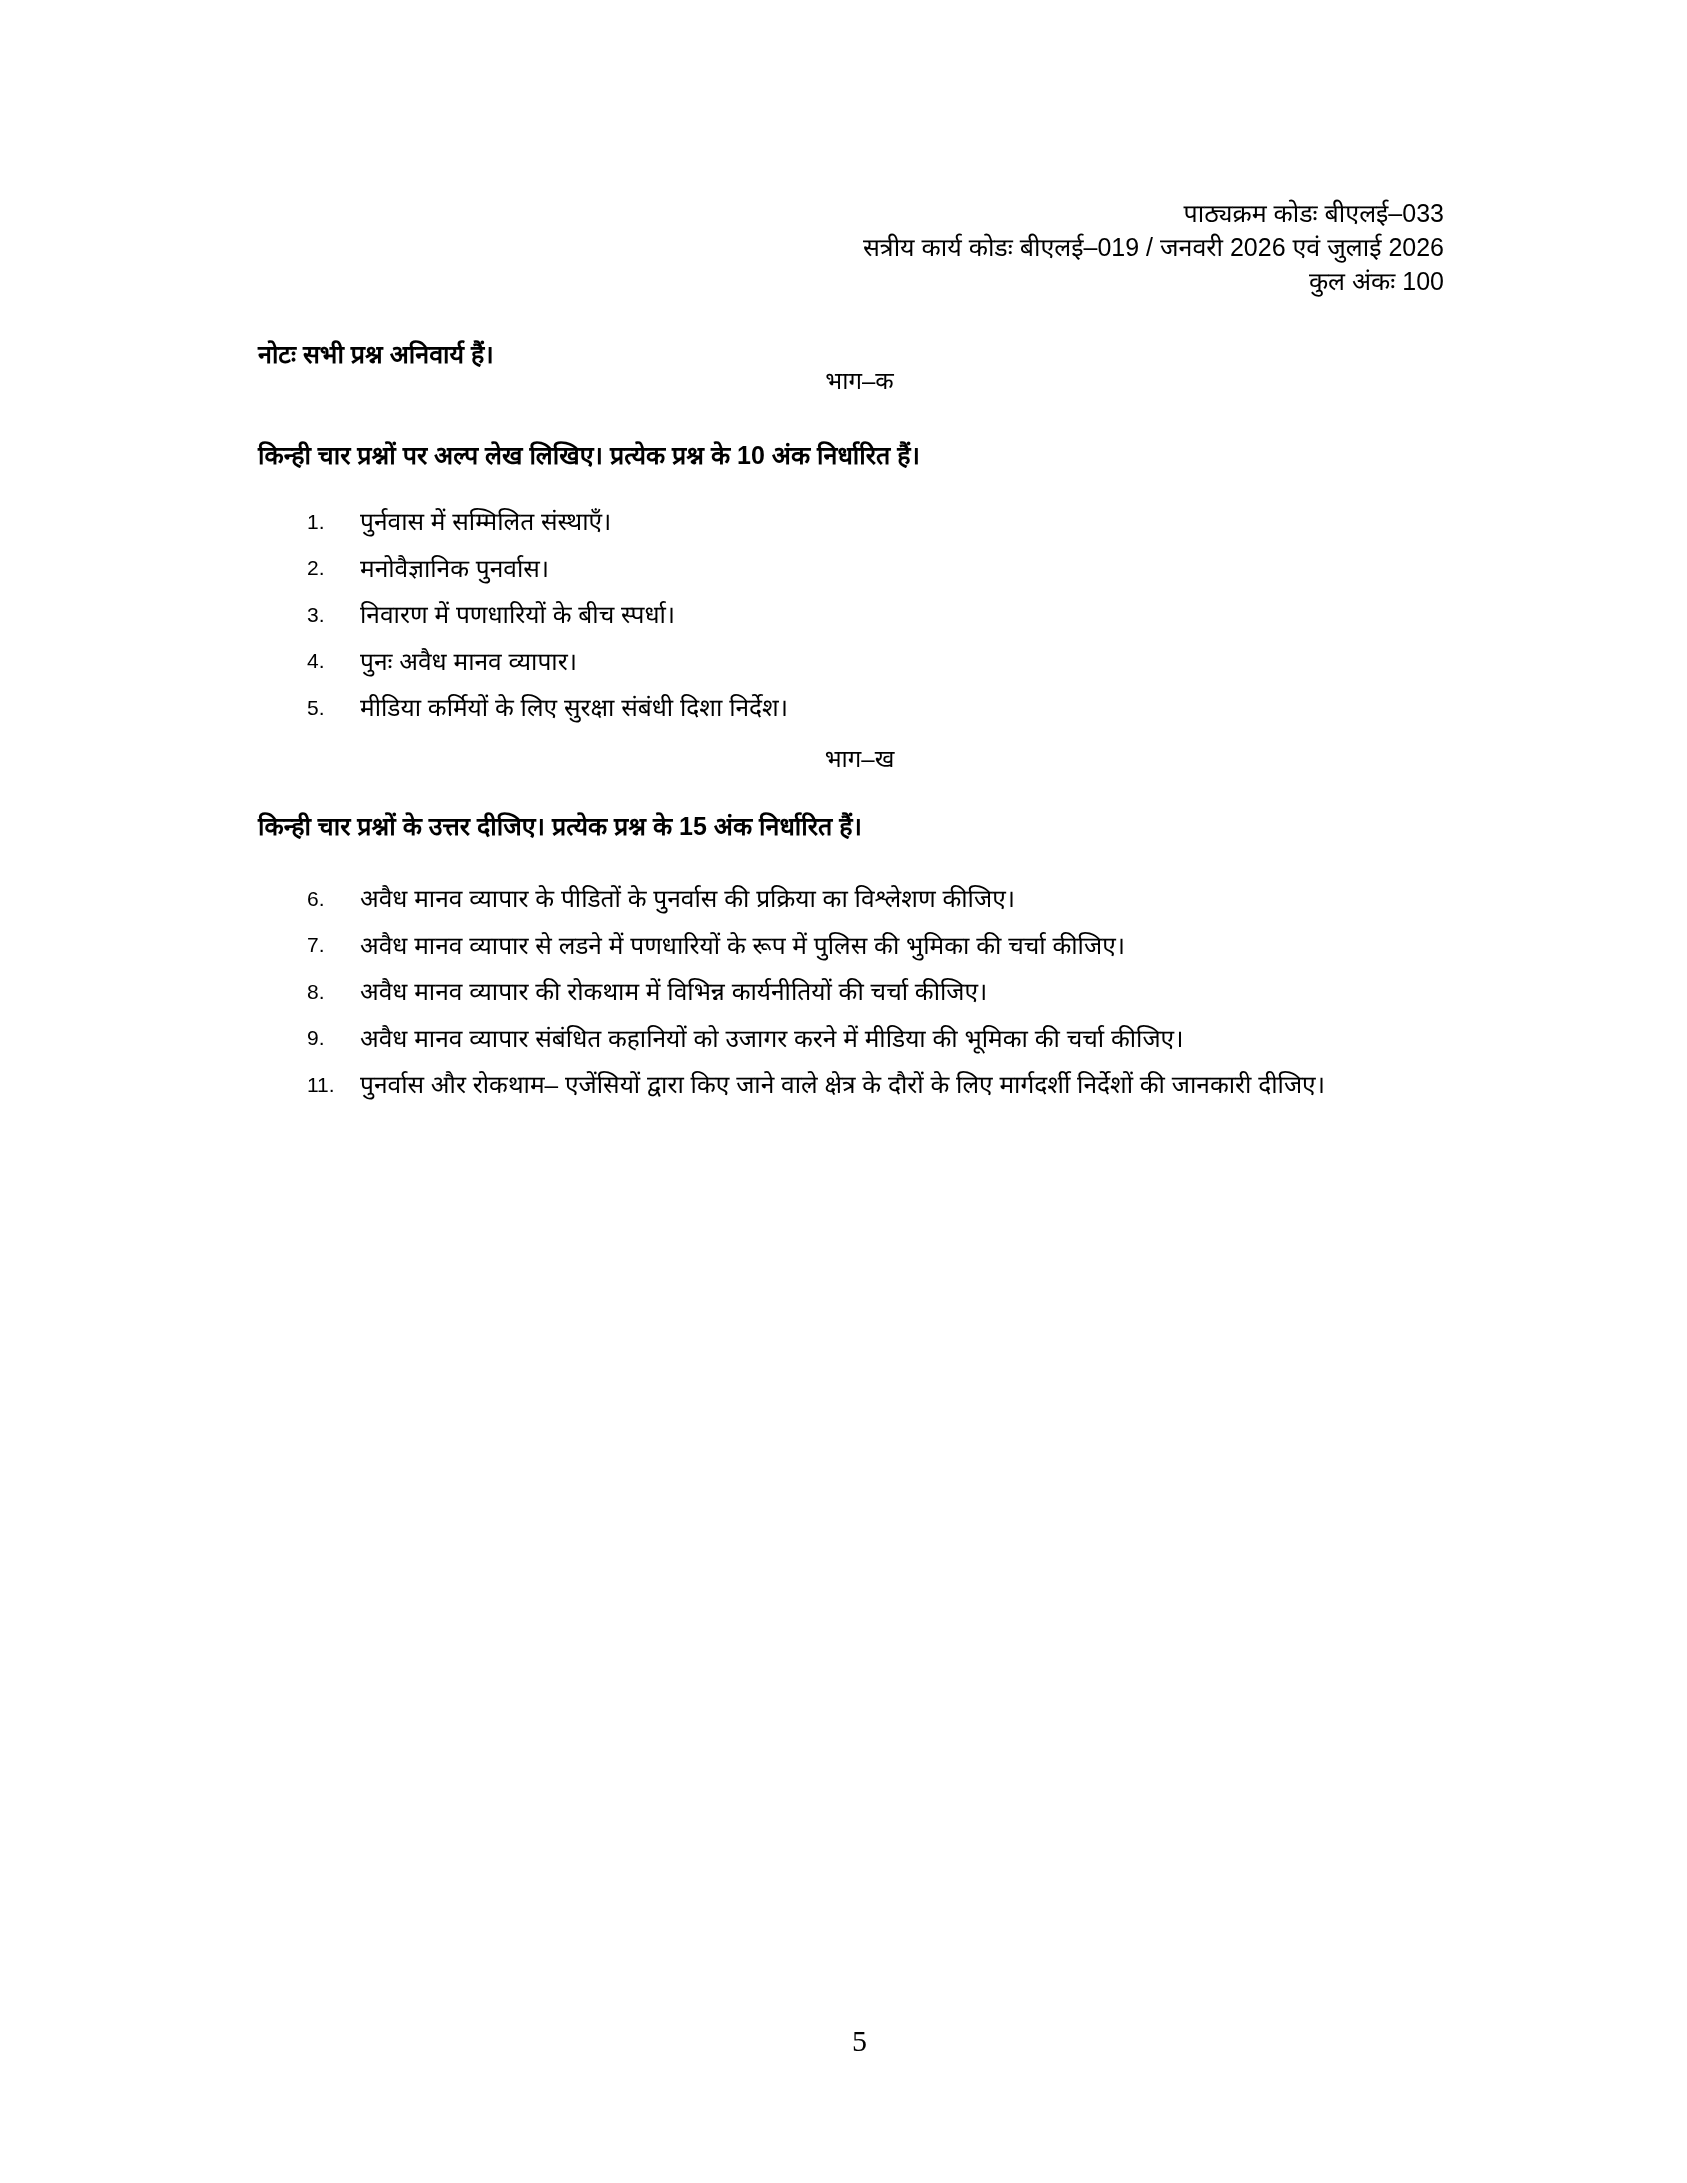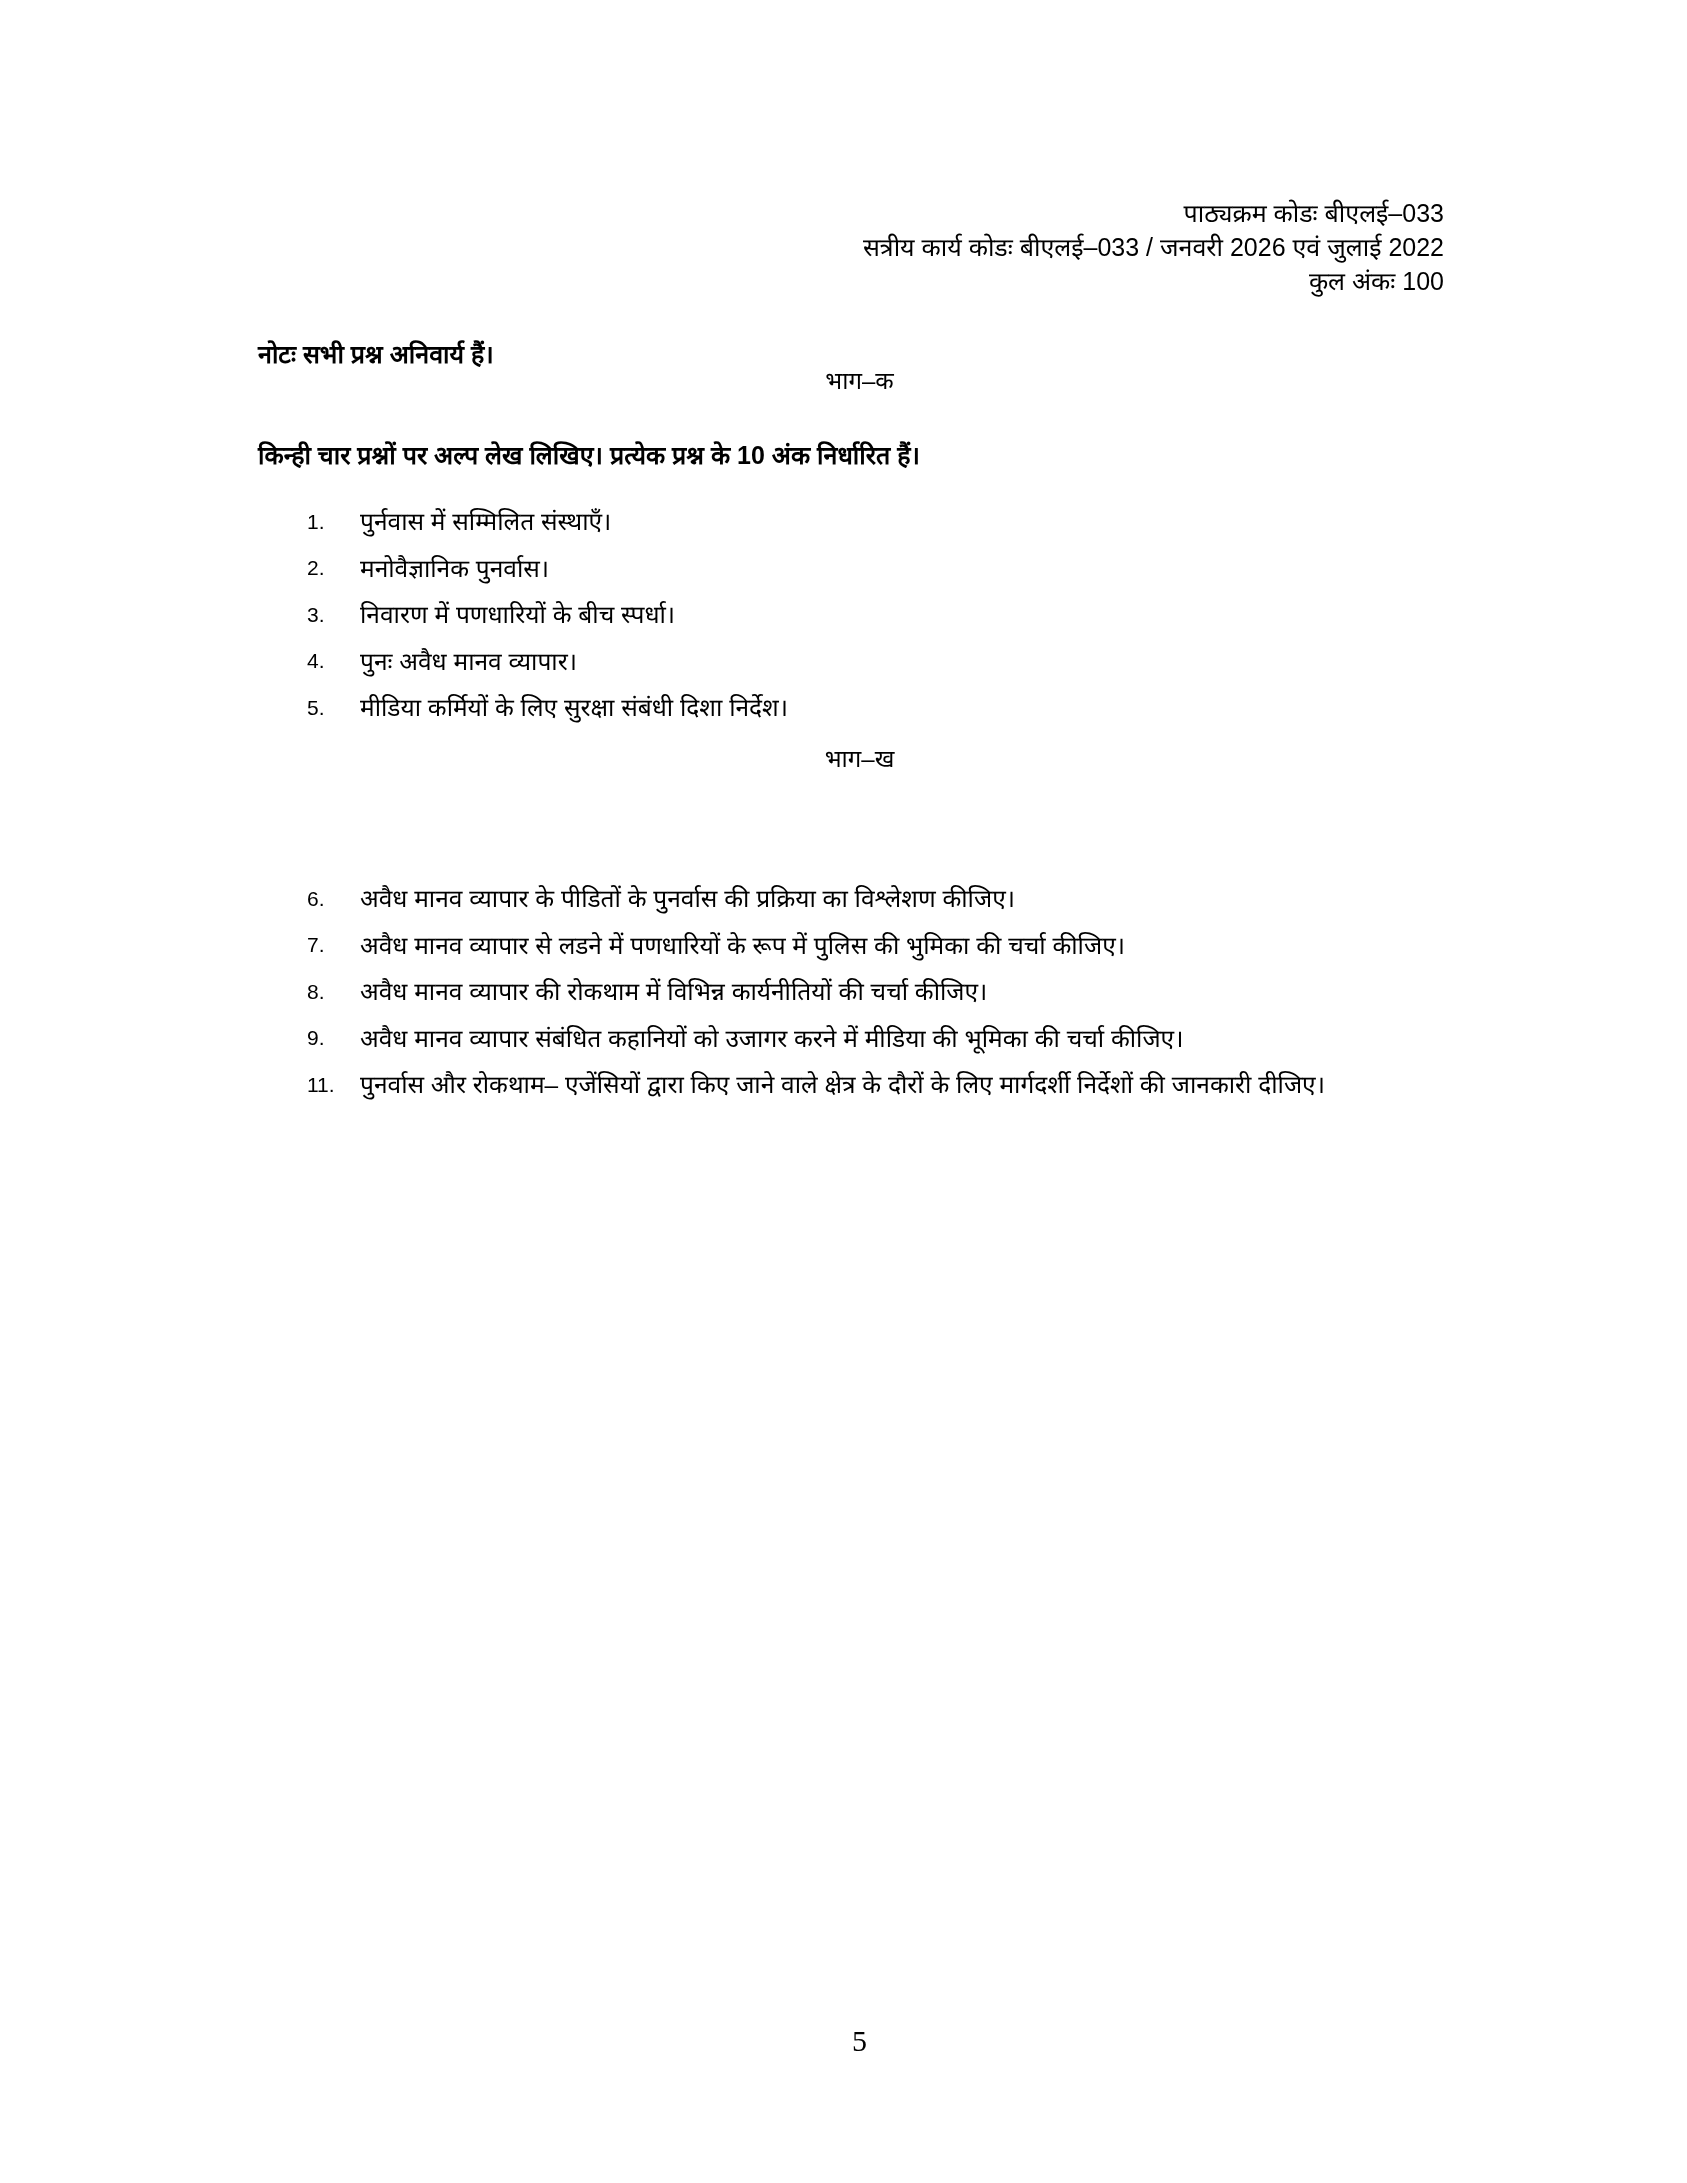--- a/index.html
+++ b/index.html
@@ -91,21 +91,21 @@
       font-size: 30px;
     }
   </style>
 </head>
 <body>
 
 <div class="page">
 
   <div class="header">
     <div>पाठ्यक्रम कोडः बीएलई–033</div>
-    <div>सत्रीय कार्य कोडः बीएलई–033 / जनवरी 2026 एवं जुलाई 2022</div>
+    <div>सत्रीय कार्य कोडः बीएलई–019 / जनवरी 2026 एवं जुलाई 2026</div>
     <div>कुल अंकः 100</div>
   </div>
 
   <div class="note">नोटः सभी प्रश्न अनिवार्य हैं।</div>
 
   <div class="section-title" style="top:363px;">भाग–क</div>
   <div class="instruction" style="top:437px;">किन्ही चार प्रश्नों पर अल्प लेख लिखिए। प्रत्येक प्रश्न के 10 अंक निर्धारित हैं।</div>
 
   <ol class="qlist" style="top:503px;">
     <li>
@@ -124,20 +124,21 @@
       <span class="qnum">4.</span>
       <span class="qtext">पुनः अवैध मानव व्यापार।</span>
     </li>
     <li>
       <span class="qnum">5.</span>
       <span class="qtext">मीडिया कर्मियों के लिए सुरक्षा संबंधी दिशा निर्देश।</span>
     </li>
   </ol>
 
   <div class="section-title" style="top:741px;">भाग–ख</div>
+  <div class="instruction" style="top:808px;">किन्ही चार प्रश्नों के उत्तर दीजिए। प्रत्येक प्रश्न के 15 अंक निर्धारित हैं।</div>
 
   <ol class="qlist" style="top:880px;">
     <li>
       <span class="qnum">6.</span>
       <span class="qtext">अवैध मानव व्यापार  के पीडितों के पुनर्वास की प्रक्रिया का विश्लेशण कीजिए।</span>
     </li>
     <li>
       <span class="qnum">7.</span>
       <span class="qtext">अवैध मानव व्यापार से लडने में पणधारियों के रूप में पुलिस की भुमिका की चर्चा कीजिए।</span>
     </li>

